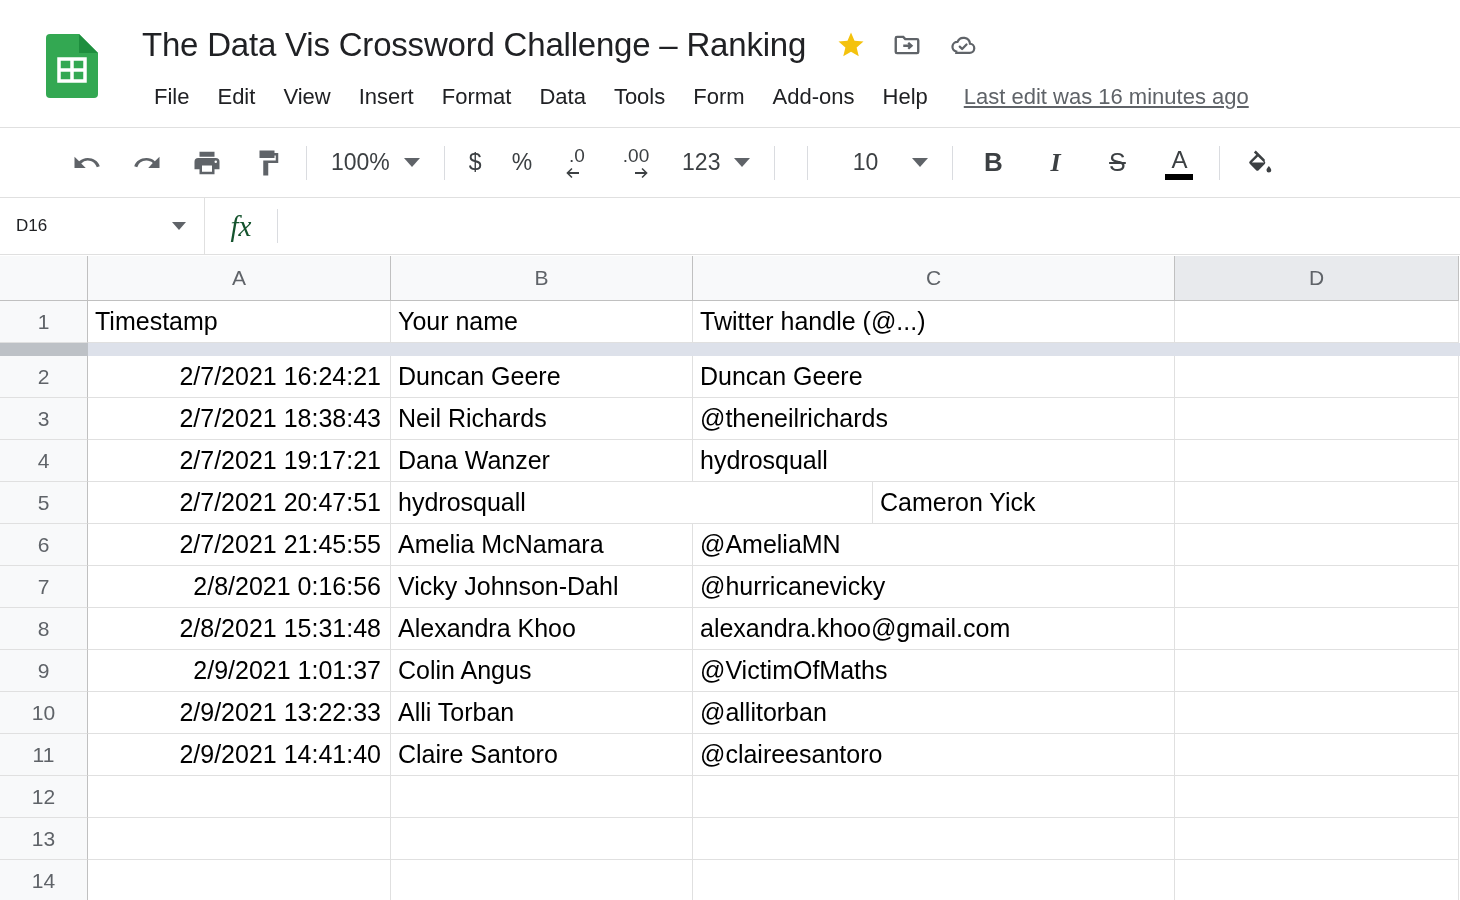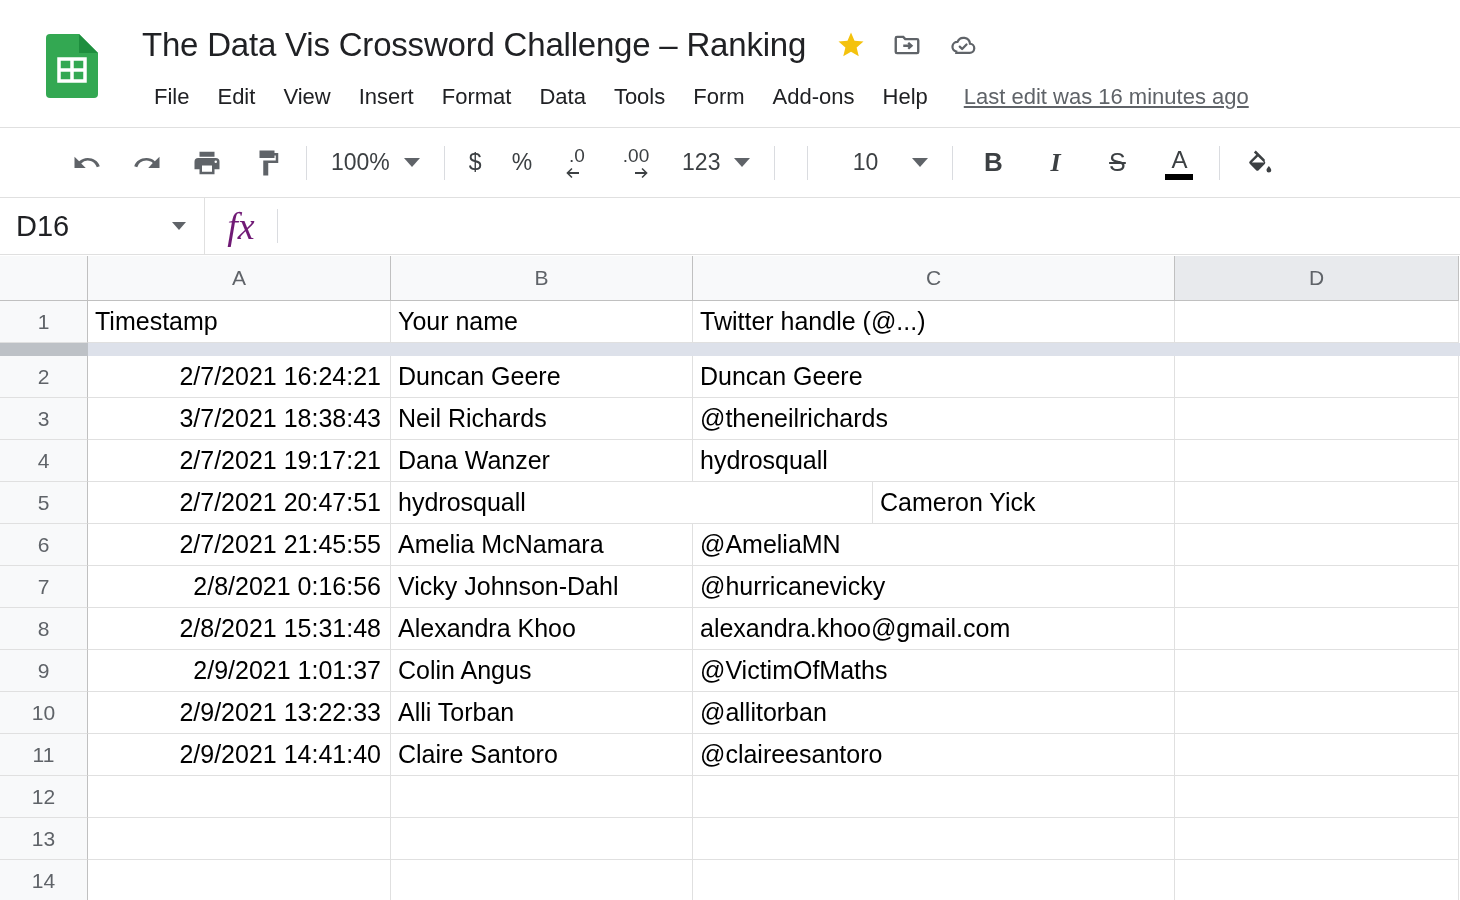--- a/index.html
+++ b/index.html
@@ -92,29 +92,29 @@
     height: 57px; background: #ffffff;
     display: flex; align-items: center;
     border-bottom: 1px solid #e0e0e0;
   }
   .namebox {
     width: 205px; height: 100%;
     display: flex; align-items: center;
     padding-left: 16px; cursor: text;
     border-right: 1px solid #e0e0e0;
   }
-  .namebox-text { font-size: 29px; color: #202124; flex: 1; }
+  .namebox-text { font-size: 17px; color: #202124; flex: 1; }
   .namebox-caret {
     width: 0; height: 0; border-left: 7px solid transparent;
     border-right: 7px solid transparent; border-top: 8px solid #5f6368;
     margin-right: 18px;
   }
   .fxbox { width: 72px; display: flex; align-items: center; justify-content: center;
            font-family: "Liberation Serif", serif; font-style: italic;
-           font-size: 38px; color: #701a75; height: 100%; }
+           font-size: 29px; color: #14532d; height: 100%; }
   .fx-sep { width: 1px; height: 34px; background: #dadce0; }
   .formula-input { flex: 1; height: 100%; padding-left: 18px;
                    display: flex; align-items: center;
                    font-size: 24px; color: #202124; cursor: text; }
 
   
   .grid { position: absolute; left: 0; top: 256px; width: 1460px; height: 644px;
           background: #ffffff; overflow: hidden; }
   .gridrow { display: flex; width: 1460px; }
 
@@ -340,21 +340,21 @@
         </div>
         <div class="gridrow" style="height: 42px;">
           <div class="rowhead">2</div>
           <div class="cell right" style="width: 303px; min-width: 303px;">2/7/2021 16:24:21</div>
           <div class="cell" style="width: 302px; min-width: 302px;">Duncan Geere</div>
           <div class="cell" style="width: 482px; min-width: 482px;">Duncan Geere</div>
           <div class="cell" style="width: 284px; min-width: 284px;"></div>
         </div>
         <div class="gridrow" style="height: 42px;">
           <div class="rowhead">3</div>
-          <div class="cell right" style="width: 303px; min-width: 303px;">3/7/2021 18:38:43</div>
+          <div class="cell right" style="width: 303px; min-width: 303px;">2/7/2021 18:38:43</div>
           <div class="cell" style="width: 302px; min-width: 302px;">Neil Richards</div>
           <div class="cell" style="width: 482px; min-width: 482px;">@theneilrichards</div>
           <div class="cell" style="width: 284px; min-width: 284px;"></div>
         </div>
         <div class="gridrow" style="height: 42px;">
           <div class="rowhead">4</div>
           <div class="cell right" style="width: 303px; min-width: 303px;">2/7/2021 19:17:21</div>
           <div class="cell" style="width: 302px; min-width: 302px;">Dana Wanzer</div>
           <div class="cell" style="width: 482px; min-width: 482px;">hydrosquall</div>
           <div class="cell" style="width: 284px; min-width: 284px;"></div>

